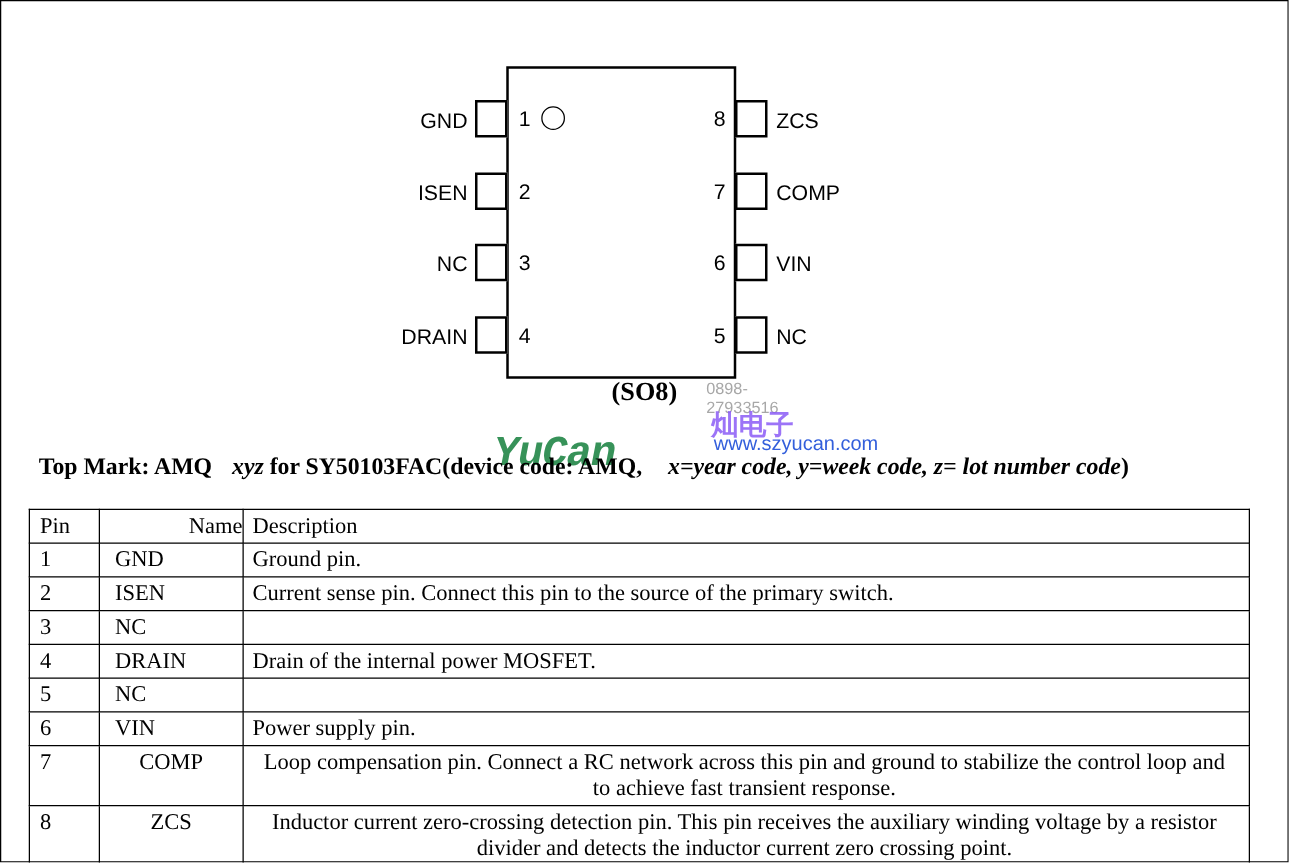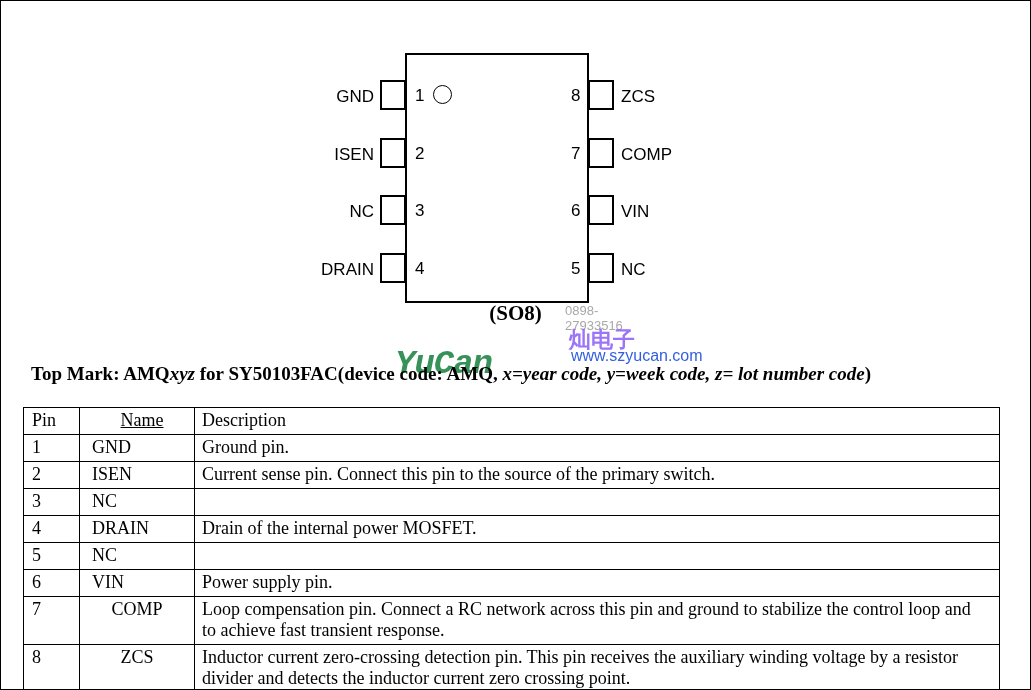--- a/index.html
+++ b/index.html
@@ -166,21 +166,21 @@
   
   .topmark {
     position: absolute;
     left: 22px;
     top: 355px;
     width: 980px;
     font-size: 19px;
     line-height: 24px;
   }
   .topmark .b { font-weight: bold; }
-  .topmark .bi { font-weight: bold; font-style: italic; }
+  .topmark .bi { font-weight: bold; font-style: italic; margin-left: 16px; }
   .topmark .n { font-weight: bold; }
 
   
   .pin-table {
     position: absolute;
     left: 14px;
     top: 400px;
     width: 977px;
     border-collapse: collapse;
     table-layout: fixed;
@@ -189,25 +189,25 @@
   .pin-table td, .pin-table th {
     border: 1px solid #000;
     padding: 2px 10px 3px 7px;
     vertical-align: top;
     text-align: left;
     font-weight: normal;
     line-height: 21px;
   }
   .pin-table .col-pin   { width: 47px; text-align: center; padding-left: 0; padding-right: 0; }
   .pin-table .col-name  { width: 104px; text-align: center; padding-left: 0; padding-right: 0; }
-  .pin-table thead td.col-name { text-align: center; padding-left: 10px; text-decoration: underline; }
+  .pin-table thead td.col-name { text-align: right; padding-left: 10px; }
   .pin-table thead td.col-pin  { text-align: left; padding-left: 8px; }
   .pin-table .cell-pin  { text-align: left; padding-left: 8px; }
   .pin-table .cell-name { text-align: left; padding-left: 12px; }
-  .row-tall td { height: 42px; }
+  .row-tall td { height: 42px; text-align: center; }
 </style>
 </head>
 <body>
 
 <div class="page">
   <div class="content">
 
     <div class="pkg-area">
       <div class="pkg-body"></div>
       <div class="pin-dot"></div>

